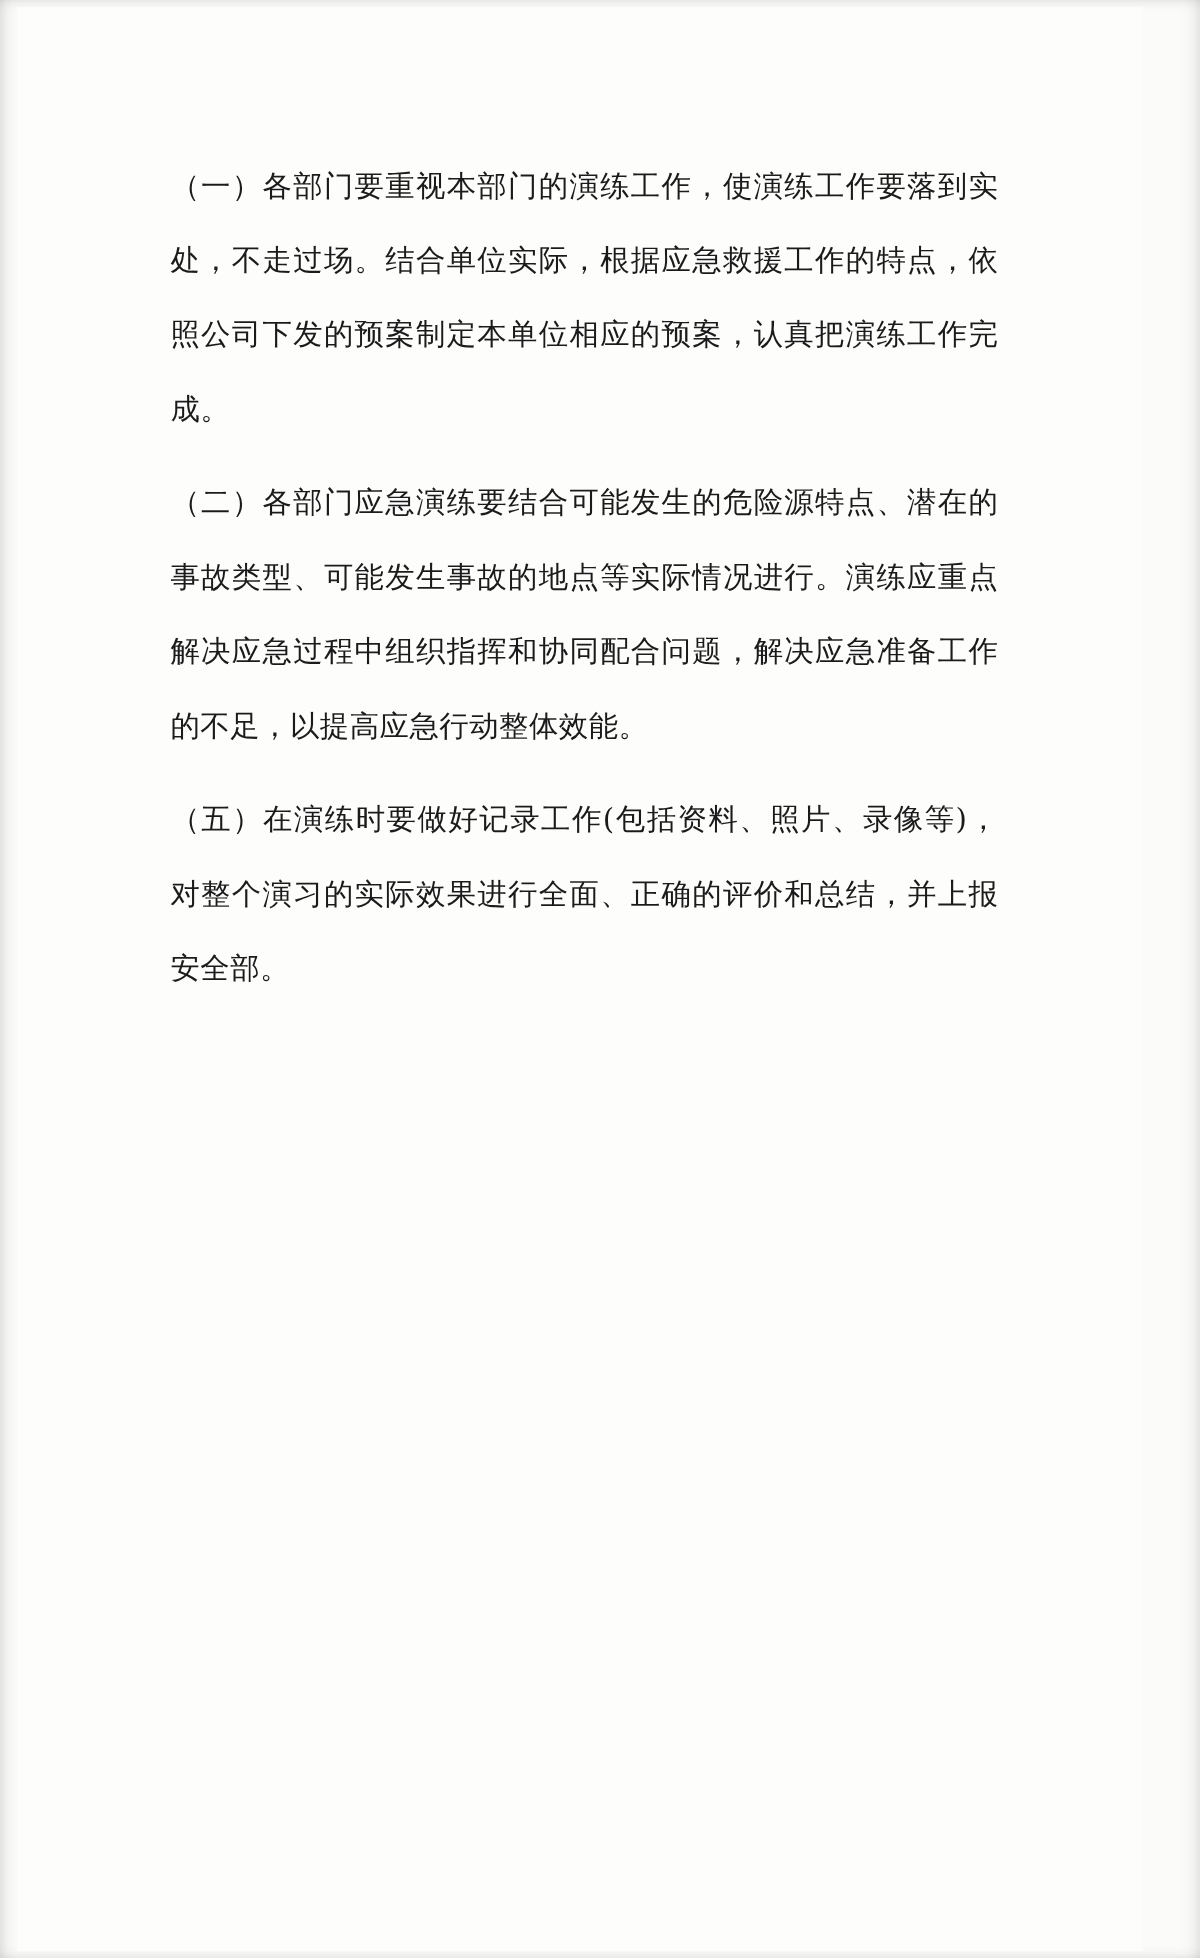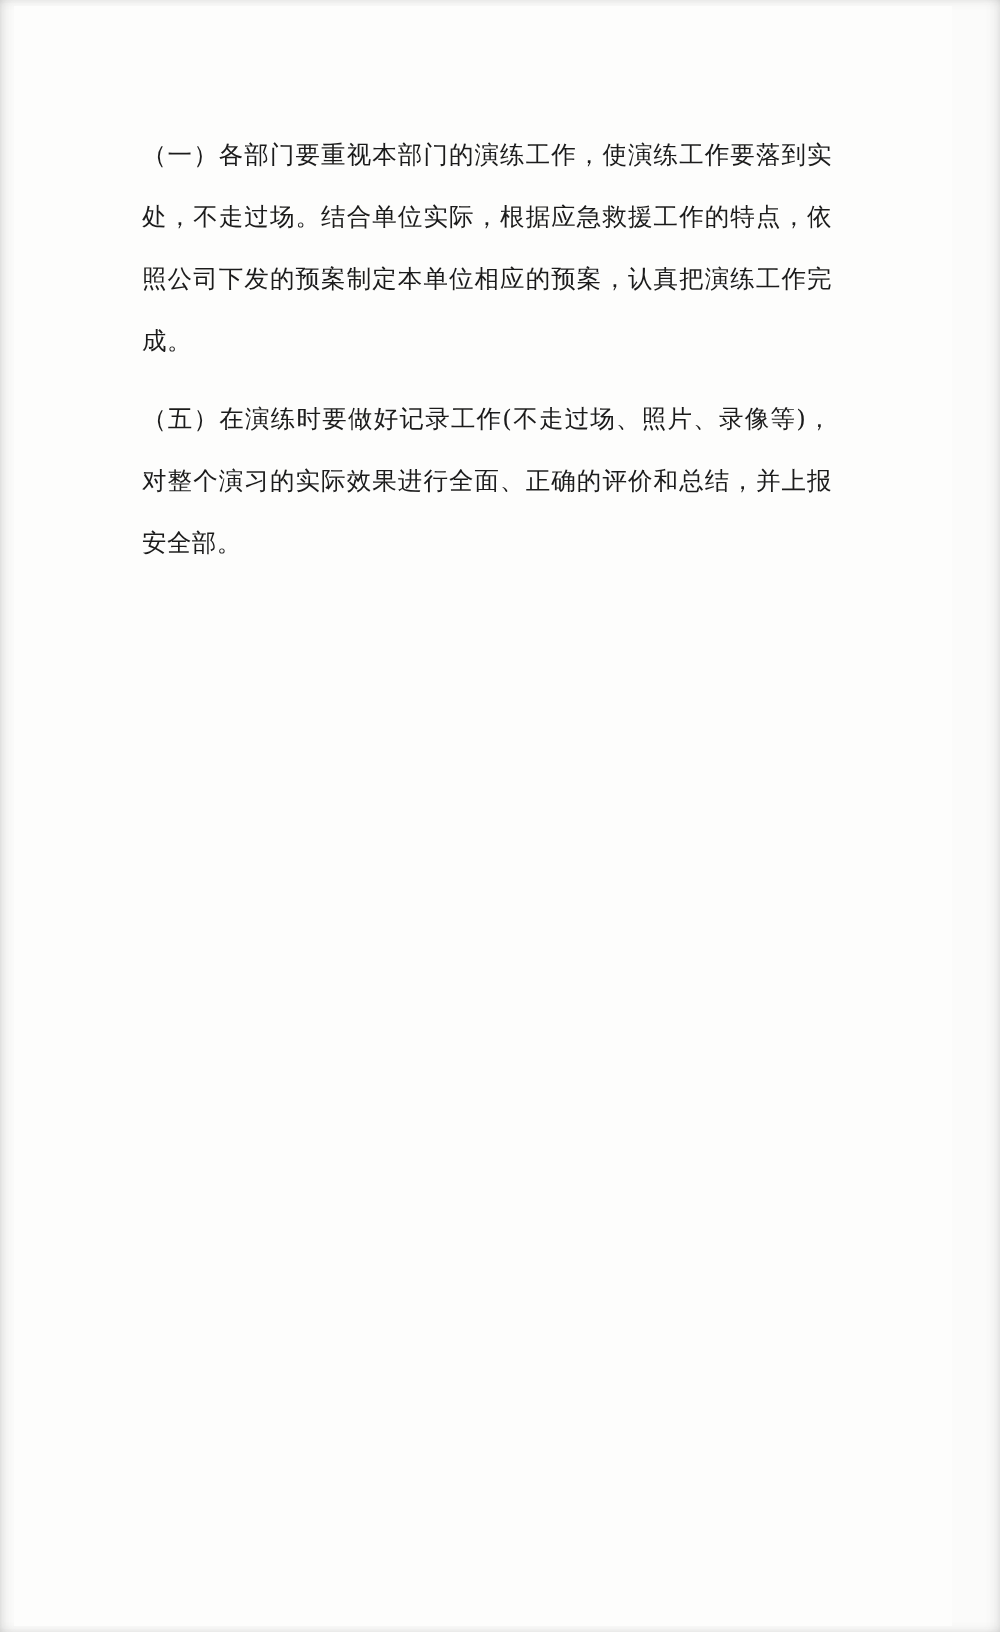--- a/index.html
+++ b/index.html
@@ -53,16 +53,17 @@
     text-indent: 0;
   }
 </style>
 </head>
 <body>
 
 <div class="page">
   <div class="sheet">
     <div class="body-text">
       <p class="para">（一）各部门要重视本部门的演练工作，使演练工作要落到实处，不走过场。结合单位实际，根据应急救援工作的特点，依照公司下发的预案制定本单位相应的预案，认真把演练工作完成。</p>
-      <p class="para">（五）在演练时要做好记录工作(不走过场、照片、录像等)，对整个演习的实际效果进行全面、正确的评价和总结，并上报安全部。</p>
+      <p class="para">（二）各部门应急演练要结合可能发生的危险源特点、潜在的事故类型、可能发生事故的地点等实际情况进行。演练应重点解决应急过程中组织指挥和协同配合问题，解决应急准备工作的不足，以提高应急行动整体效能。</p>
+      <p class="para">（五）在演练时要做好记录工作(包括资料、照片、录像等)，对整个演习的实际效果进行全面、正确的评价和总结，并上报安全部。</p>
     </div>
   </div>
 </div>
 
 </body></html>

